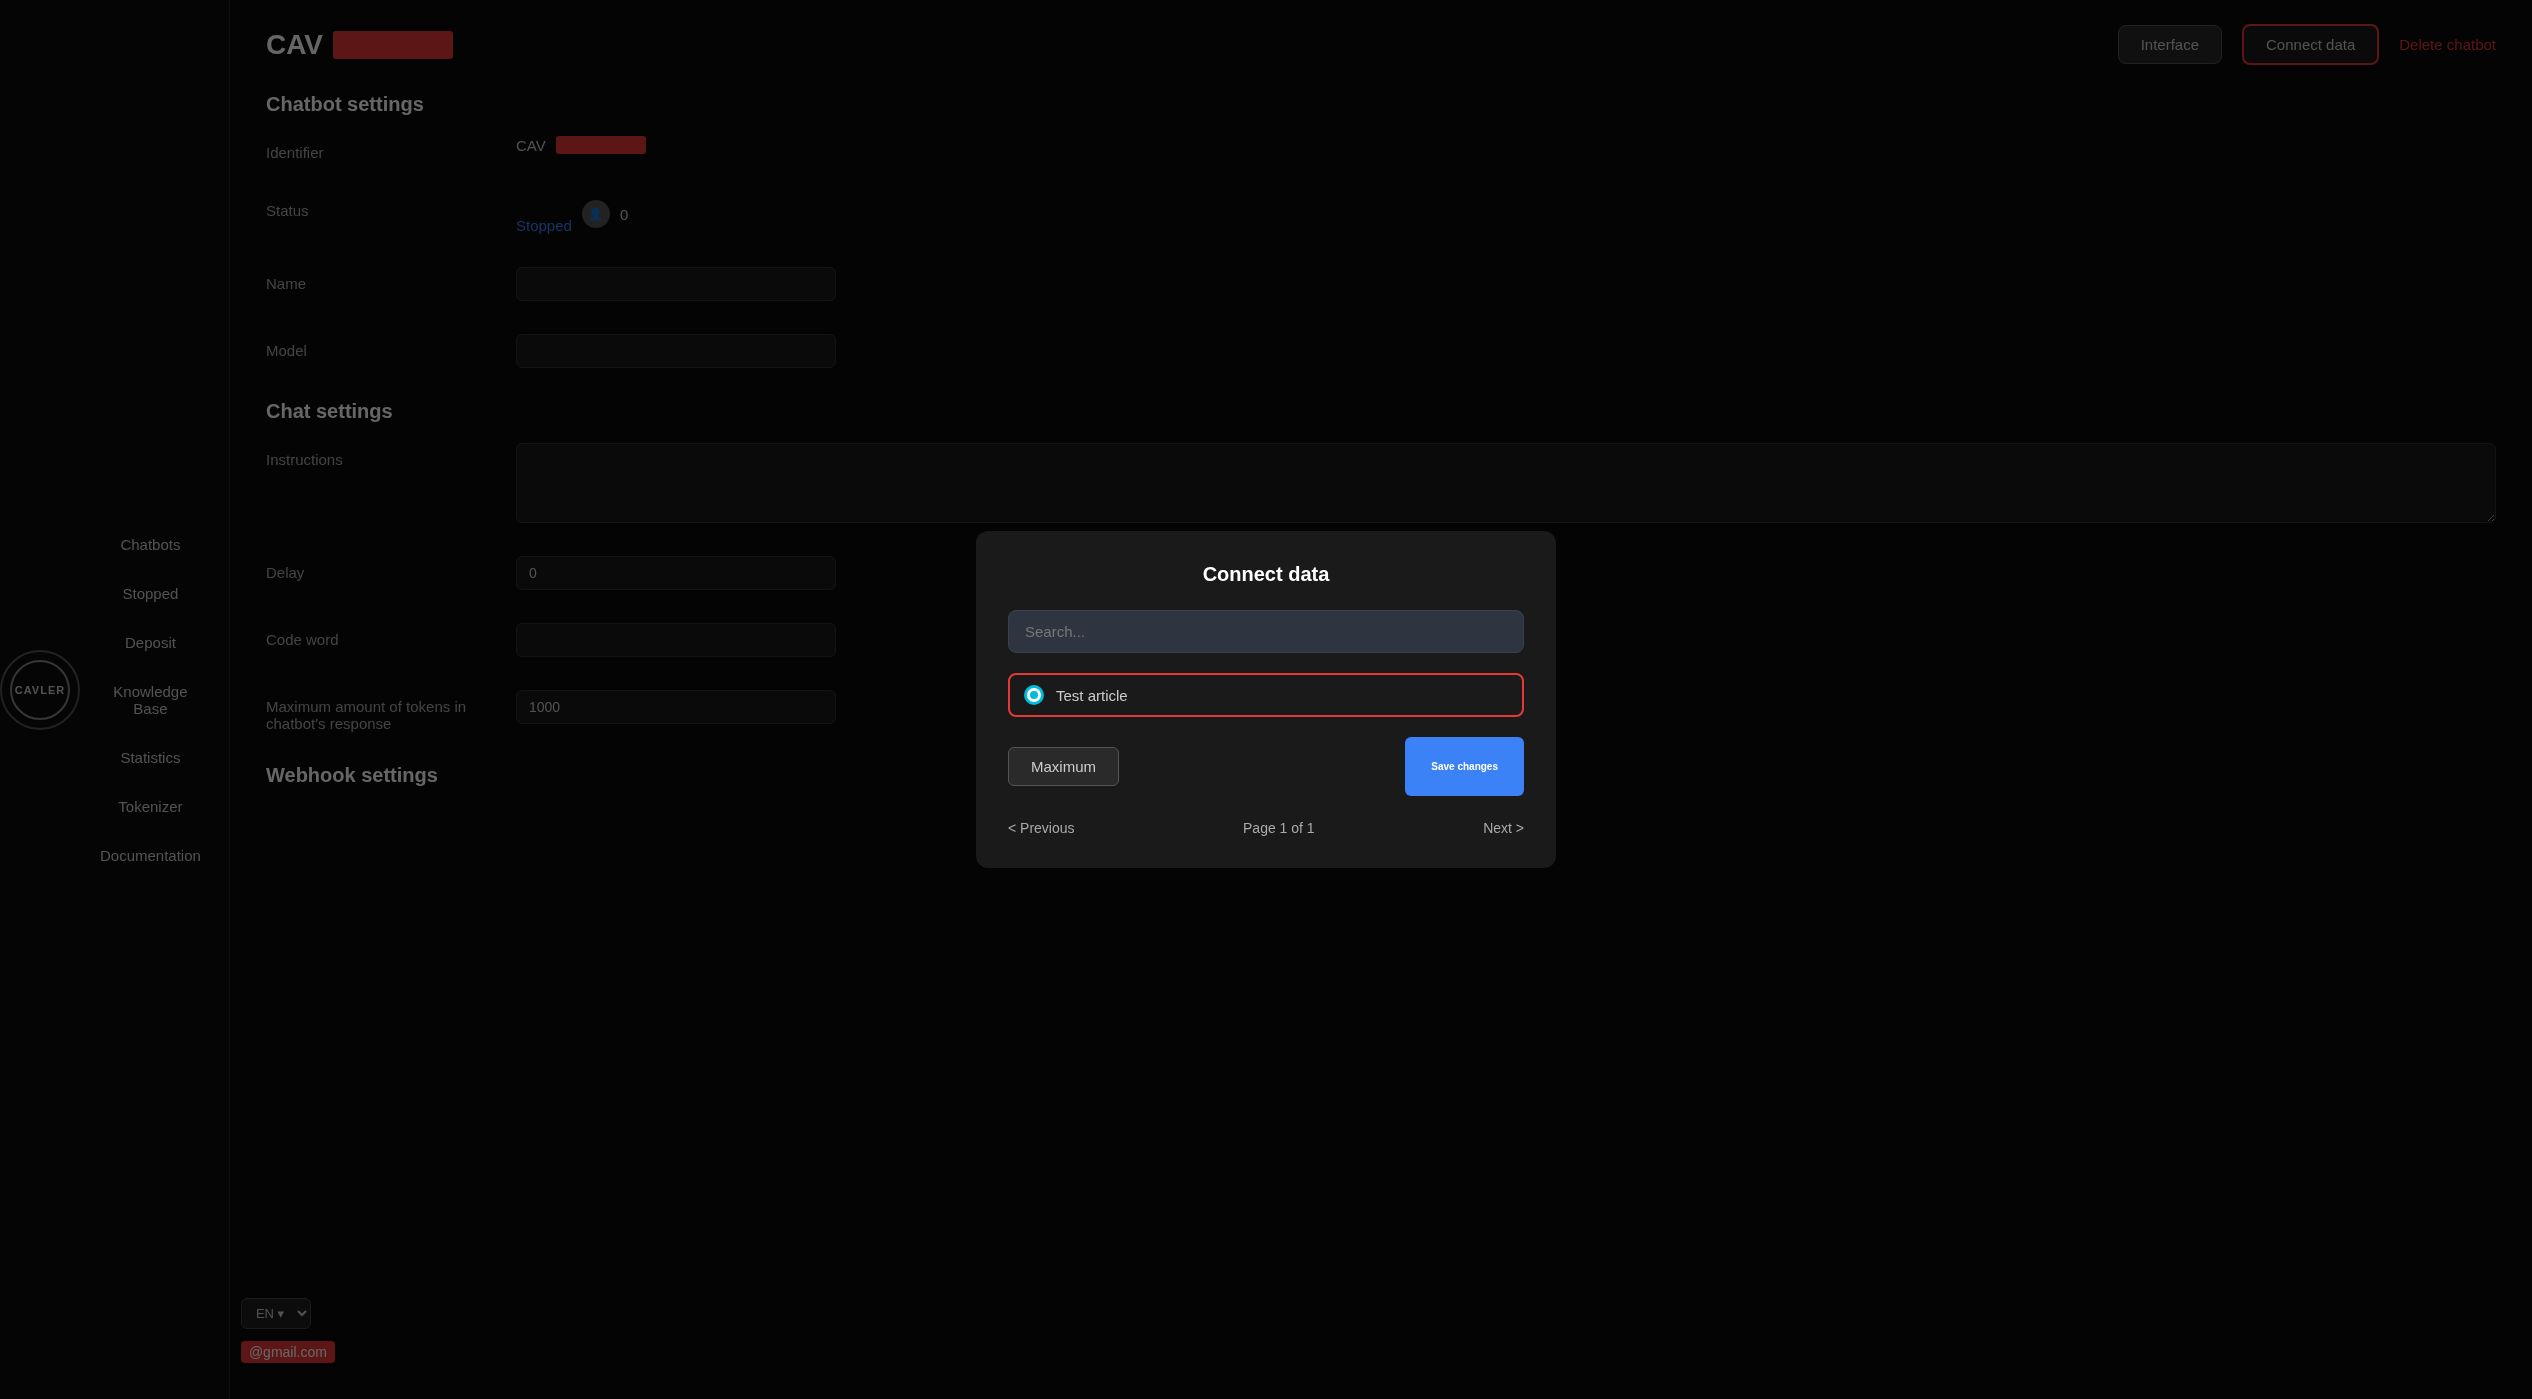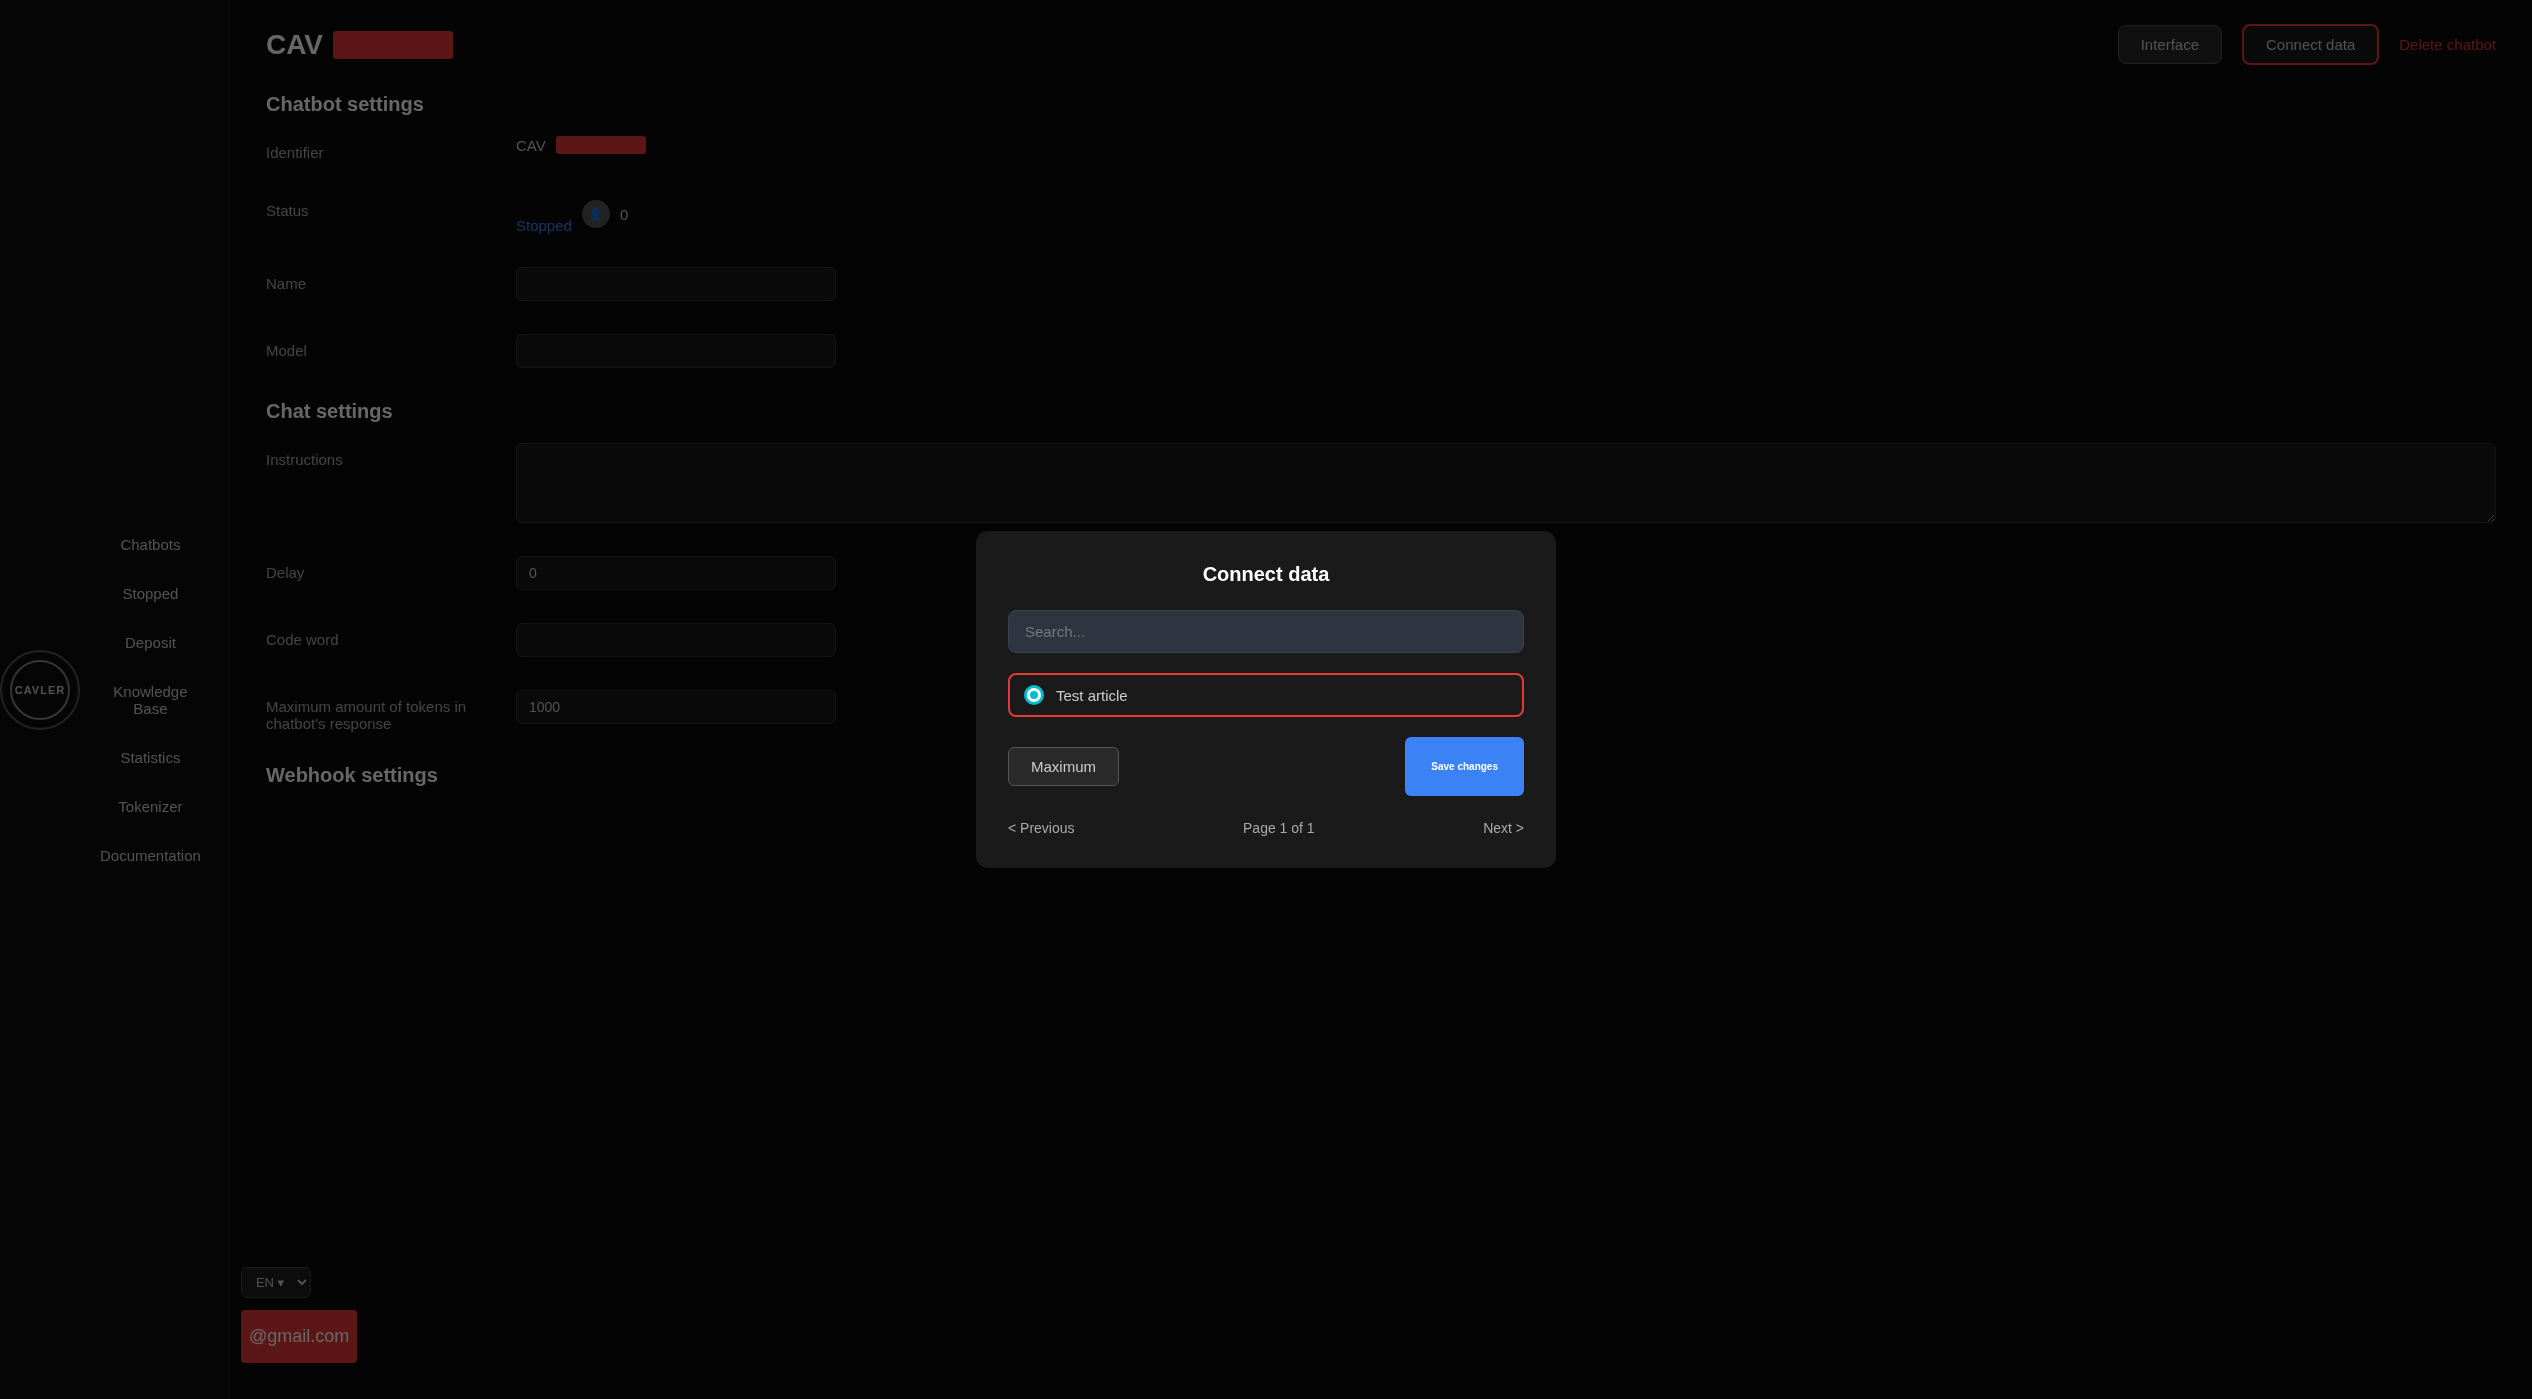--- a/index.html
+++ b/index.html
@@ -89,22 +89,22 @@
       border-radius: 6px;
       color: #ccc;
       padding: 6px 10px;
       font-size: 13px;
       width: 70px;
       cursor: pointer;
     }
     .email-bar {
       background: #e53935;
       border-radius: 4px;
-      padding: 16px 8px;
-      font-size: 18px;
+      padding: 3px 8px;
+      font-size: 14px;
       color: #fff;
       white-space: nowrap;
       overflow: hidden;
       text-overflow: ellipsis;
       max-width: 160px;
     }
 
     
     .main-content {
       flex: 1;

